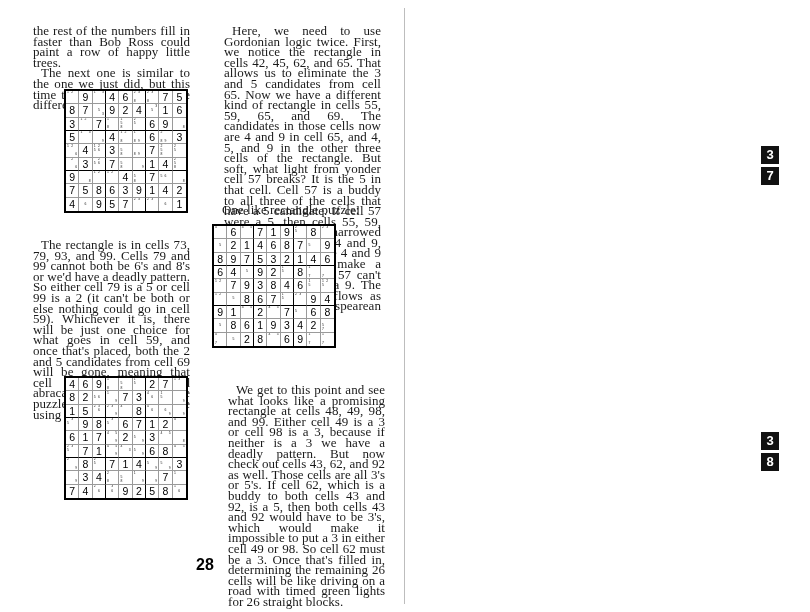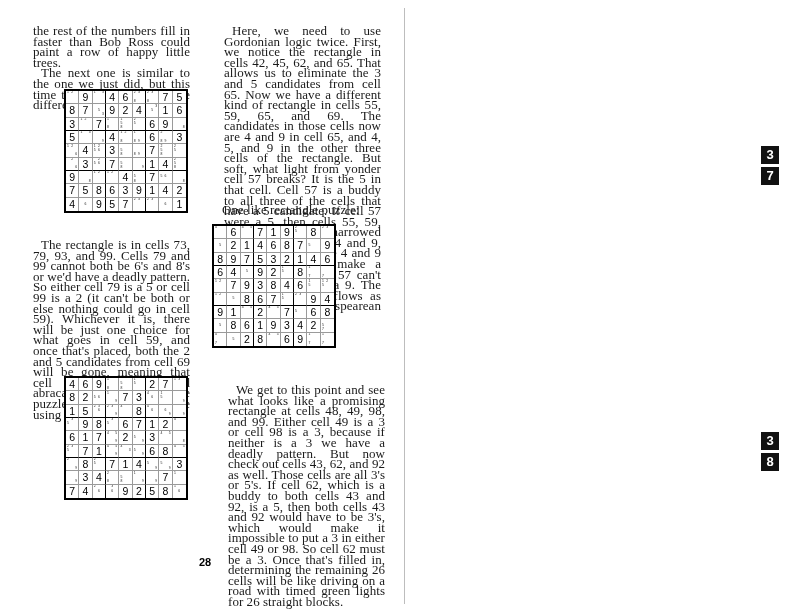--- a/index.html
+++ b/index.html
@@ -49,21 +49,21 @@
   #col-a3 { left: 33px; top: 352px; width: 157px; }
   #col-b { left: 224px; top: 26px; width: 157px; }
   #col-b2 { left: 214px; top: 205px; width: 157px; }
   #col-b3 { left: 214px; top: 385px; width: 157px; margin-left: 14px; }
 
   
   .page-number {
     position: absolute;
     font-family: "Liberation Sans", sans-serif;
     font-weight: bold;
-    font-size: 11px;
+    font-size: 16px;
     color: #000;
     text-align: center;
     width: 40px;
   }
   #pn-left  { left: 185px; top: 556px; }
 
   
   .tab-marker {
     position: absolute;
     width: 18px;

